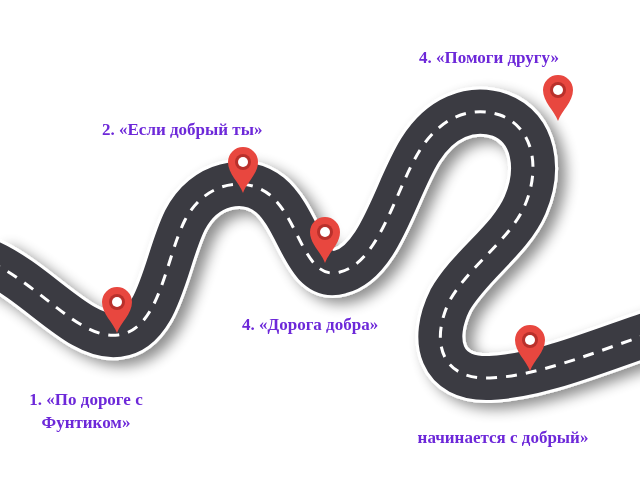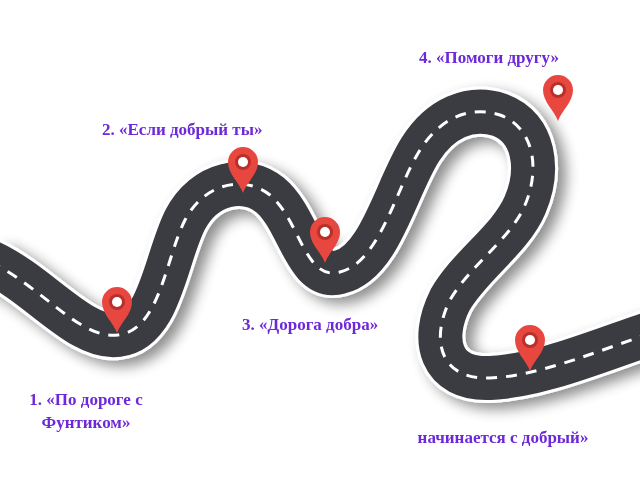--- a/index.html
+++ b/index.html
@@ -59,20 +59,20 @@
 </svg>
 
 <div class="label" style="left:6px; top:388px; width:160px;">
   <div>1. «По дороге с</div>
   <div>Фунтиком»</div>
 </div>
 <div class="label" style="left:86px; top:118px;margin-left:16px;">
   <div>2. «Если добрый ты»</div>
 </div>
 <div class="label" style="left:242px; top:313px;">
-  <div>3. «Дорога добра»</div>
+  <div>4. «Дорога добра»</div>
 </div>
 <div class="label" style="left:419px; top:46px;">
   <div>4. «Помоги другу»</div>
 </div>
 <div class="label" style="left:393px; top:426px; width:220px;">
   <div>начинается с добрый»</div>
 </div>
 
 </body></html>

